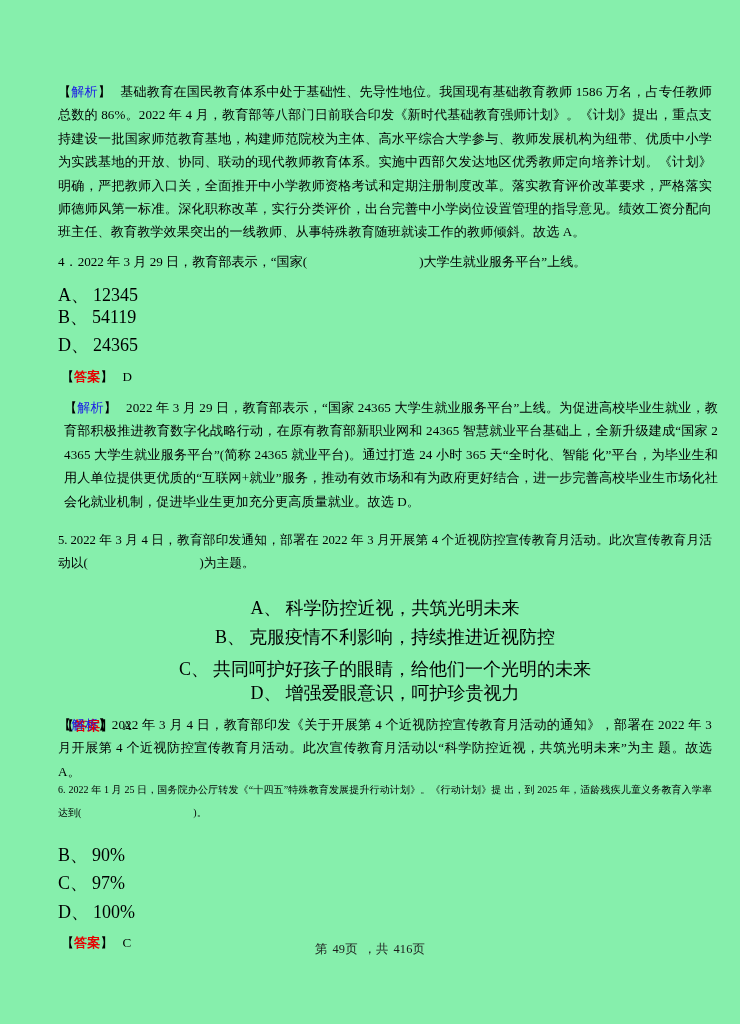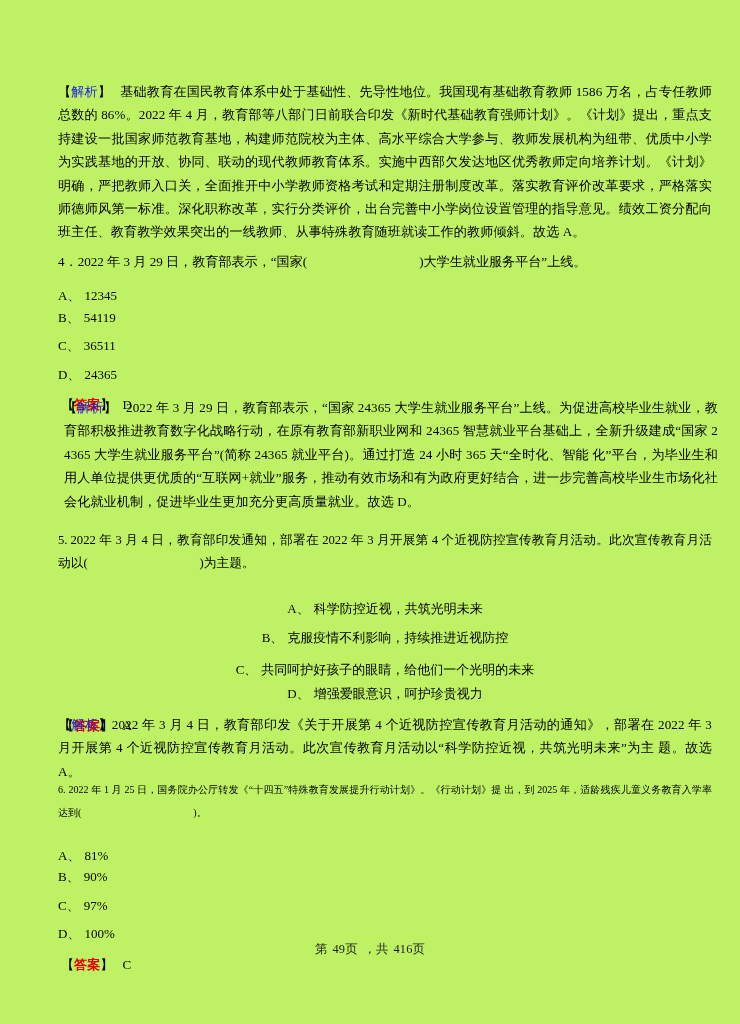--- a/index.html
+++ b/index.html
@@ -13,21 +13,21 @@
     font-family: "Liberation Serif", "DejaVu Serif", serif;
     color: #000000;
     position: relative;
     overflow: hidden;
   }
   .page {
     position: absolute;
     left: 0; top: 0;
     width: 740px;
     height: 1024px;
-    background: #bef264;
+    background: #86efac;
   }
 
   
   .para {
     font-size: 13.1px;
     line-height: 23.4px;
     text-align: justify;
     text-justify: inter-ideograph;
     margin: 0 0 2px 0;
     letter-spacing: 0.1px;
@@ -55,21 +55,21 @@
     width: 112px;
   }
 
   
   .options {
     margin: 12px 0 0 0;
     padding: 0;
     list-style: none;
   }
   .options li {
-    font-size: 13px;
+    font-size: 18px;
     line-height: 21.5px;
     margin: 0;
     white-space: nowrap;
   }
   .options li .optlabel { letter-spacing: 0px; }
   .options li .optval { margin-left: 4px; }
 
   .answer {
     font-size: 13.1px;
     line-height: 23.4px;
@@ -101,21 +101,20 @@
   <div class="blk" style="top:80px;left:58px;">
     <p class="para analysis"><span class="marker-bracket">【</span><span class="marker-jiexi">解析</span><span class="marker-bracket">】</span><span class="lead-gap"></span><span>基础教育在国民教育体系中处于基础性、先导性地位。我国现有基础教育教师 1586 万名，占专任教师总数的 86%。2022 年 4 月，教育部等八部门日前联合印发《新时代基础教育强师计划》。《计划》提出，重点支持建设一批国家师范教育基地，构建师范院校为主体、高水平综合大学参与、教师发展机构为纽带、优质中小学为实践基地的开放、协同、联动的现代教师教育体系。实施中西部欠发达地区优秀教师定向培养计划。《计划》明确，严把教师入口关，全面推开中小学教师资格考试和定期注册制度改革。落实教育评价改革要求，严格落实师德师风第一标准。深化职称改革，实行分类评价，出台完善中小学岗位设置管理的指导意见。绩效工资分配向班主任、教育教学效果突出的一线教师、从事特殊教育随班就读工作的教师倾斜。故选 A。</span></p>
   </div>
 
   <div class="blk" style="top:250px;left:58px;">
     <p class="question" style="margin-top:0;"><span>4．</span><span>2022 年 3 月 29 日，教育部表示，“国家(</span><span class="blank-gap"></span><span>)大学生就业服务平台”上线。</span></p>
 
     <ul class="options">
       <li><span class="optlabel">A、</span><span class="optval">12345</span></li>
       <li><span class="optlabel">B、</span><span class="optval">54119</span></li>
-      <li style="margin-top:7px;"><span class="optlabel">C、</span><span class="optval">36511</span></li>
       <li style="margin-top:7px;"><span class="optlabel">D、</span><span class="optval">24365</span></li>
     </ul>
 
     <p class="answer"><span class="marker-bracket">【</span><span class="marker-daan">答案</span><span class="marker-bracket">】</span><span class="ans-letter">D</span></p>
   </div>
 
   <div class="blk" style="top:396px;left:64px;">
     <p class="para analysis"><span class="marker-bracket">【</span><span class="marker-jiexi">解析</span><span class="marker-bracket">】</span><span class="lead-gap"></span><span>2022 年 3 月 29 日，教育部表示，“国家 24365 大学生就业服务平台”上线。为促进高校毕业生就业，教育部积极推进教育数字化战略行动，在原有教育部新职业网和 24365 智慧就业平台基础上，全新升级建成“国家 24365 大学生就业服务平台”(简称 24365 就业平台)。通过打造 24 小时 365 天“全时化、智能 化”平台，为毕业生和用人单位提供更优质的“互联网+就业”服务，推动有效市场和有为政府更好结合，进一步完善高校毕业生市场化社会化就业机制，促进毕业生更加充分更高质量就业。故选 D。</span></p>
   </div>
 
@@ -133,21 +132,20 @@
   </div>
 
   <div class="blk" style="top:713px;left:58px;">
     <p class="para analysis"><span class="marker-bracket">【</span><span class="marker-jiexi">解析</span><span class="marker-bracket">】</span><span>2022 年 3 月 4 日，教育部印发《关于开展第 4 个近视防控宣传教育月活动的通知》，部署在 2022 年 3 月开展第 4 个近视防控宣传教育月活动。此次宣传教育月活动以“科学防控近视，共筑光明未来”为主 题。故选 A。</span></p>
   </div>
 
   <div class="blk" style="top:778px;left:58px;">
     <p class="question" style="margin-top:0;font-size:10px;"><span>6.</span><span style="display:inline-block;width:3px;"></span><span>2022 年 1 月 25 日，国务院办公厅转发《“十四五”特殊教育发展提升行动计划》。《行动计划》提 出，到 2025 年，适龄残疾儿童义务教育入学率达到(</span><span class="blank-gap"></span><span>)。</span></p>
 
     <ul class="options" style="margin-top:20px;">
-      <li><span class="optlabel">A、</span><span class="optval">81%</span></li>
       <li><span class="optlabel">B、</span><span class="optval">90%</span></li>
       <li style="margin-top:7px;"><span class="optlabel">C、</span><span class="optval">97%</span></li>
       <li style="margin-top:7px;"><span class="optlabel">D、</span><span class="optval">100%</span></li>
     </ul>
 
     <p class="answer" style="margin-top:8px;"><span class="marker-bracket">【</span><span class="marker-daan">答案</span><span class="marker-bracket">】</span><span class="ans-letter">C</span></p>
   </div>
 
   <div class="footer">
     <span>第</span><span style="display:inline-block;width:5px;"></span><span class="num">49</span><span>页</span><span style="display:inline-block;width:6px;"></span><span>，共</span><span style="display:inline-block;width:5px;"></span><span class="num">416</span><span>页</span>

